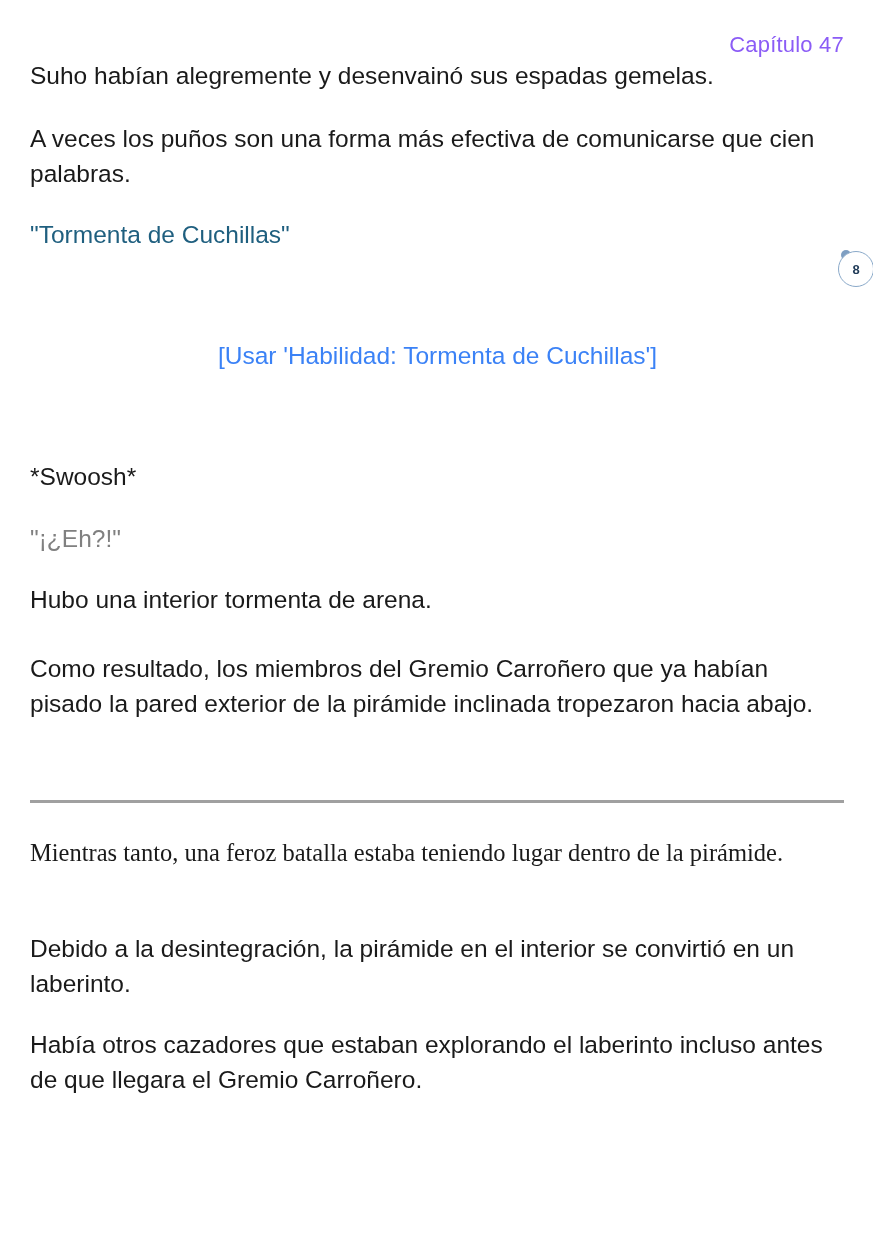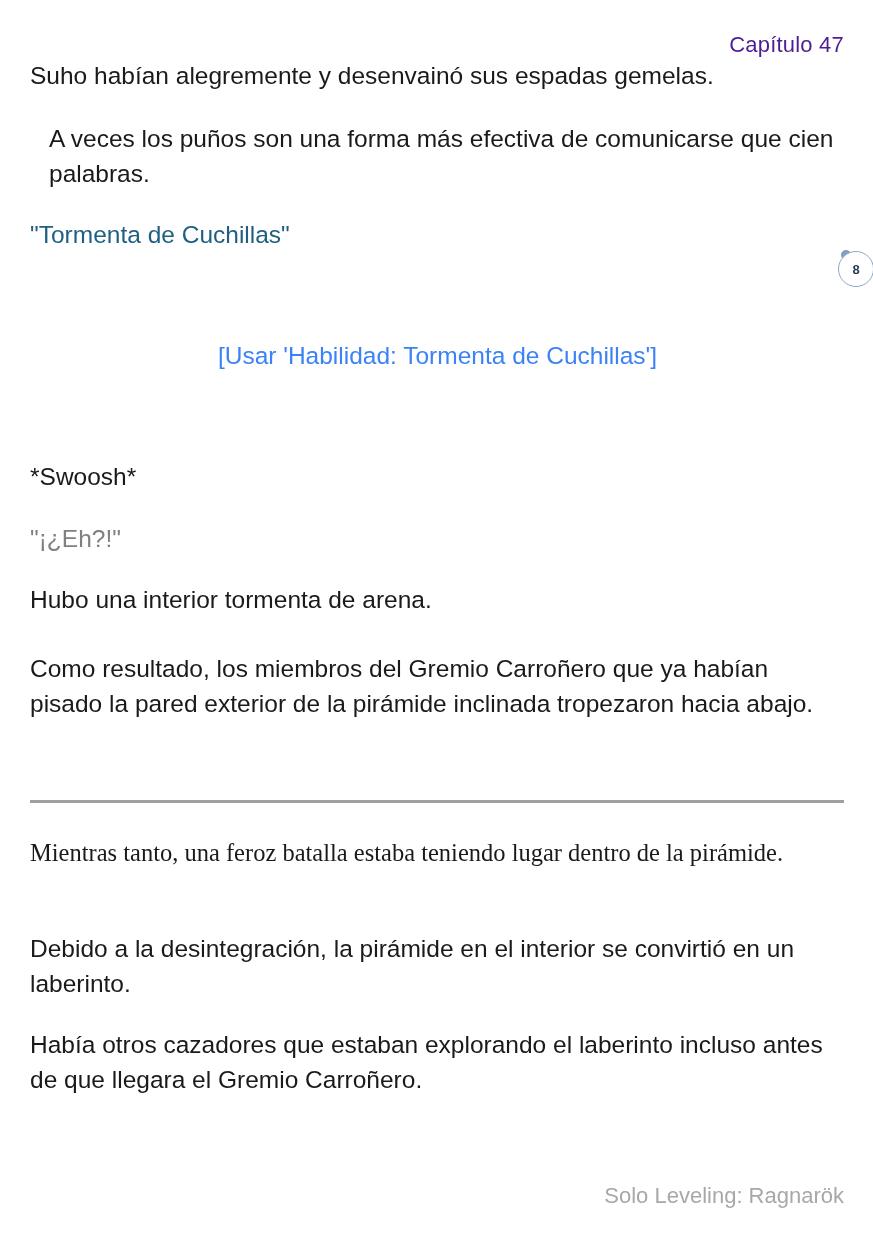--- a/index.html
+++ b/index.html
@@ -13,21 +13,21 @@
       position: relative;
       overflow: hidden;
       font-family: "Liberation Sans", "DejaVu Sans", sans-serif;
       color: #1a1a1a;
     }
     .chapter-label {
       position: absolute;
       top: 32px;
       right: 29px;
       font-size: 22px;
-      color: #4c1d95;
+      color: #8b5cf6;
       letter-spacing: 0.2px;
     }
     .content {
       position: absolute;
       left: 30px;
       top: 58px;
       width: 815px;
     }
     .para {
       font-size: 24.5px;
@@ -94,29 +94,28 @@
 
 <div class="chapter-label">Capítulo 47</div>
 
 <div class="page-badge-dot"></div>
 <div class="page-badge">
   <span>8</span>
 </div>
 
 <div class="content">
   <p class="para" style="top:0px;">Suho habían alegremente y desenvainó sus espadas gemelas.</p>
-  <p class="para" style="top:63px;margin-left:19px;">A veces los puños son una forma más efectiva de comunicarse que cien palabras.</p>
+  <p class="para" style="top:63px;">A veces los puños son una forma más efectiva de comunicarse que cien palabras.</p>
   <p class="para quote-blue" style="top:159px;">"Tormenta de Cuchillas"</p>
   <p class="para skill" style="top:280px;">[Usar 'Habilidad: Tormenta de Cuchillas']</p>
   <p class="para" style="top:401px;">*Swoosh*</p>
   <p class="para grey" style="top:463px;">"¡¿Eh?!"</p>
   <p class="para" style="top:524px;">Hubo una interior tormenta de arena.</p>
   <p class="para" style="top:548px;margin-top:45px;">Como resultado, los miembros del Gremio Carroñero que ya habían pisado la pared exterior de la pirámide inclinada tropezaron hacia abajo.</p>
   <p class="para" style="top:777px;font-family:Liberation Serif, serif;">Mientras tanto, una feroz batalla estaba teniendo lugar dentro de la pirámide.</p>
   <p class="para" style="top:873px;">Debido a la desintegración, la pirámide en el interior se convirtió en un laberinto.</p>
   <p class="para" style="top:969px;">Había otros cazadores que estaban explorando el laberinto incluso antes de que llegara el Gremio Carroñero.</p>
 </div>
 
 <div class="divider"></div>
 
 <div class="footer">
-  <span>Solo Leveling: Ragnarök</span>
 </div>
 
 </body></html>

